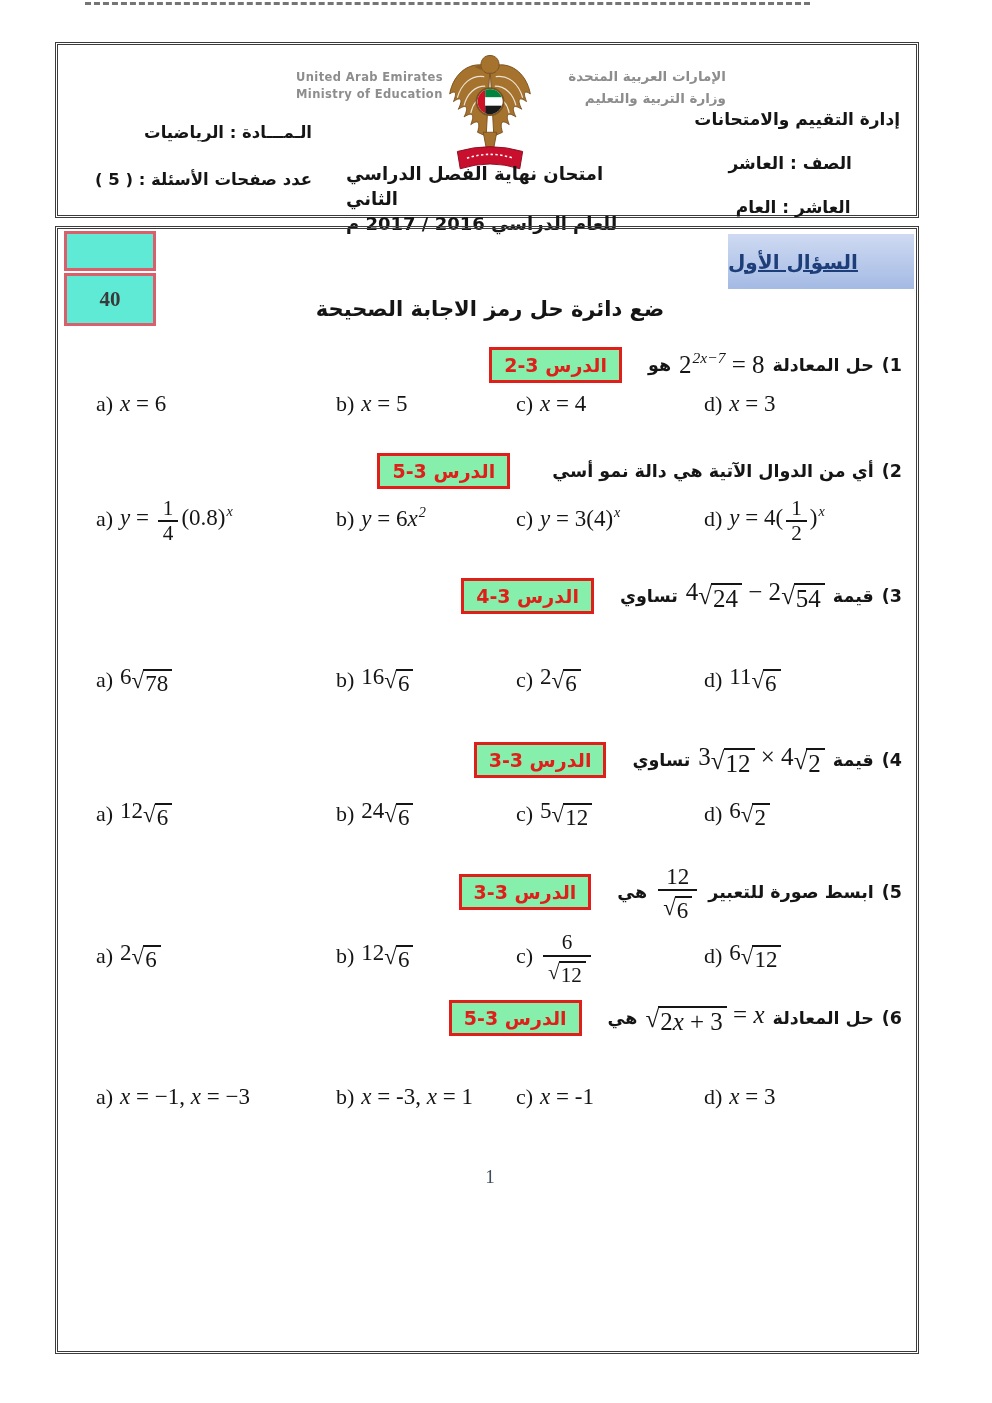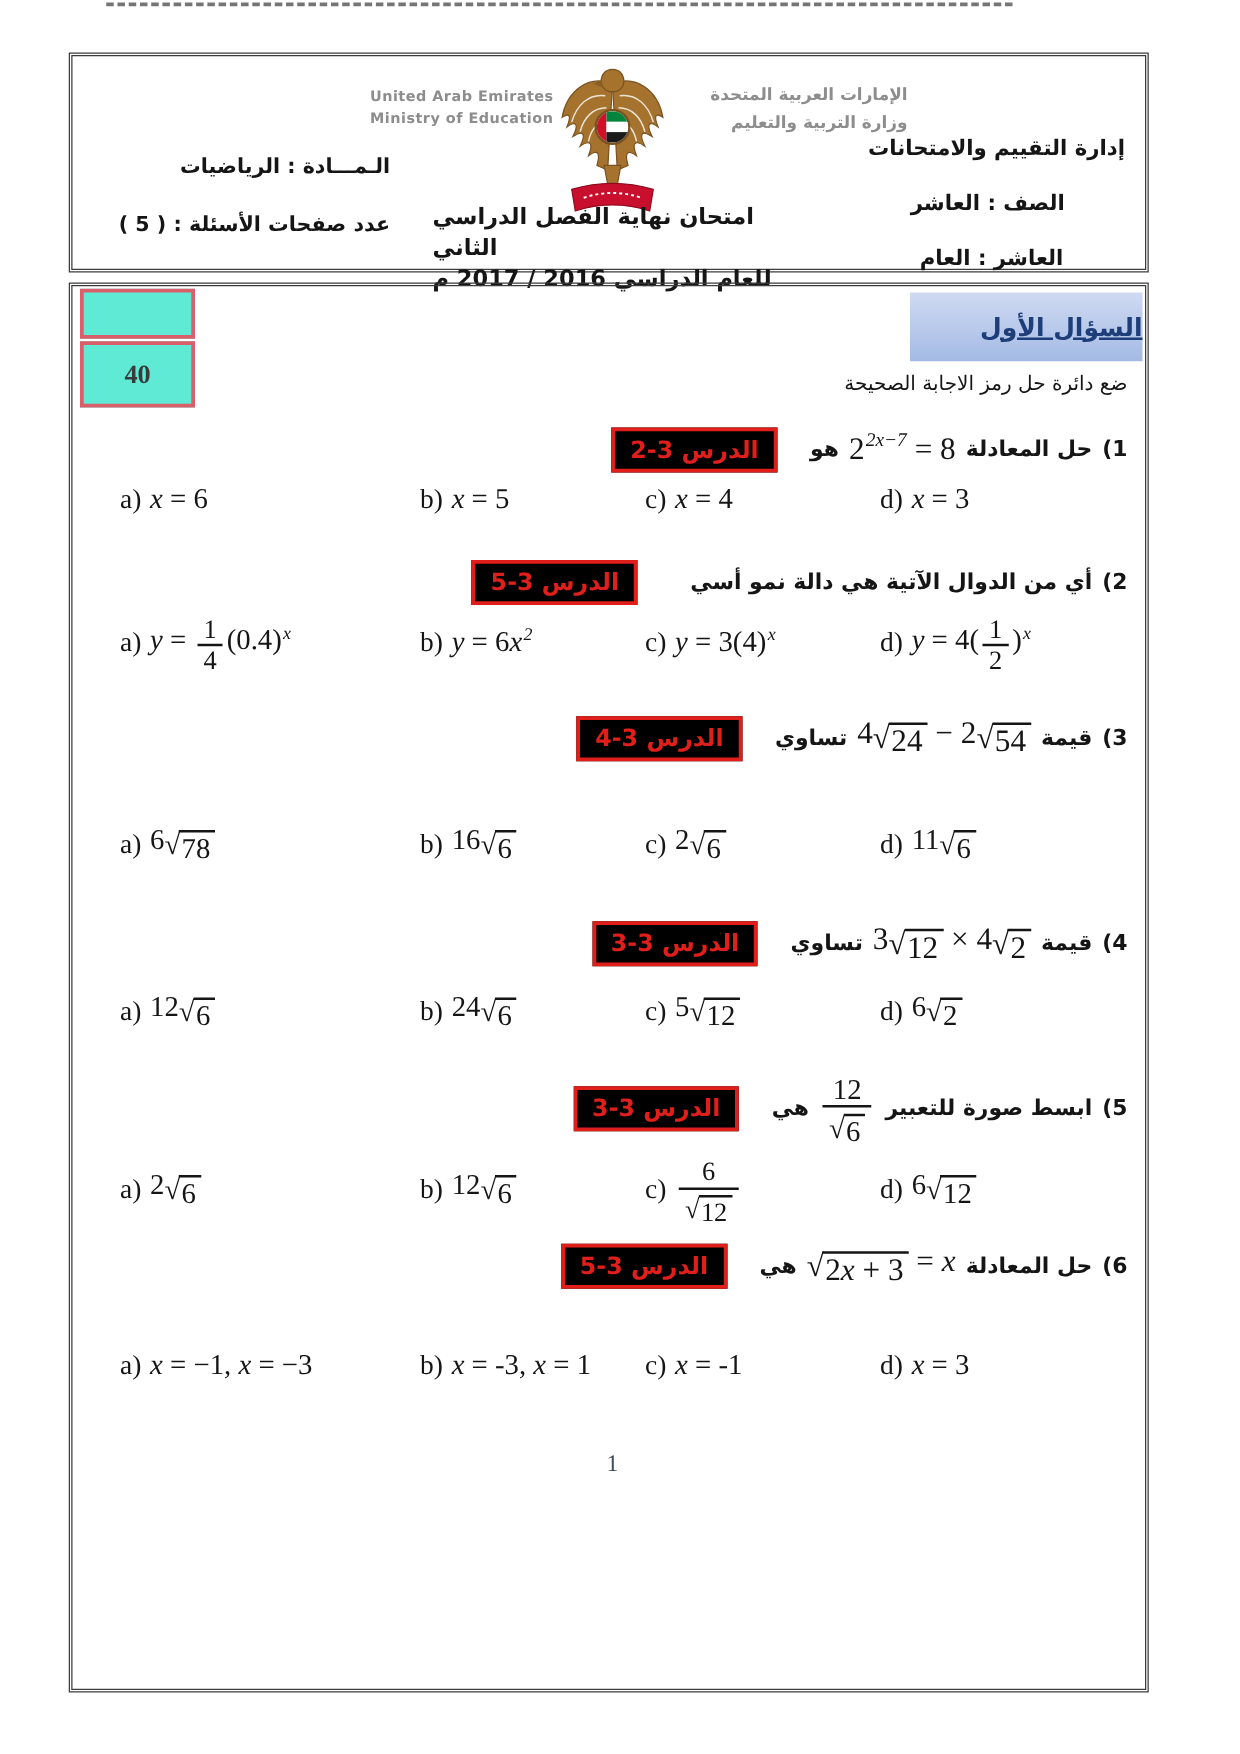--- a/index.html
+++ b/index.html
@@ -33,28 +33,28 @@
   .extitle{position:absolute;left:288px;top:116px;width:302px;direction:rtl;text-align:left;
       font-weight:bold;font-size:18px;line-height:25px;}
   
   .marks{position:absolute;left:6px;top:2px;width:92px;}
   .mbox{box-sizing:border-box;border:3px solid var(--marks_border);background:#5eead4;width:92px;}
   .mbox.empty{height:40px;}
   .mbox.total{height:53px;margin-top:2px;display:flex;align-items:center;justify-content:center;
       font-family:"Liberation Serif","DejaVu Serif",serif;font-weight:bold;font-size:21px;color:#3a3a3a;}
   .sectitle{position:absolute;right:2px;top:5px;width:186px;height:55px;
       background:linear-gradient(var(--title_bg_top),var(--title_bg_bottom));
-      display:flex;align-items:center;justify-content:flex-end;}
+      display:flex;align-items:center;justify-content:flex-start;}
   .sectitle span{font-weight:bold;font-size:20px;color:var(--title_text);text-decoration:underline;}
   .content{position:absolute;top:0;left:0;right:0;bottom:0;padding:0 14px 0 20px;box-sizing:border-box;}
-  .instr{margin-top:68px;direction:rtl;text-align:right;font-weight:normal;font-size:16px;}
+  .instr{margin-top:68px;direction:rtl;text-align:center;font-weight:bold;font-size:21px;}
   
   .qline{display:flex;direction:rtl;align-items:center;gap:26px;}
   .qtext{display:flex;direction:rtl;align-items:center;gap:8px;font-weight:bold;font-size:17.5px;}
-  .lesson{border:3px solid var(--red);color:var(--red);background:#000000;direction:rtl;
+  .lesson{border:3px solid var(--red);color:var(--red);background:#86efac;direction:rtl;
       font-weight:bold;font-size:19px;padding:4px 12px;white-space:nowrap;}
   
   .m{direction:ltr;unicode-bidi:isolate;white-space:nowrap;
      font-family:"Liberation Serif","DejaVu Serif",serif;font-weight:normal;font-size:25px;}
   .opts .m{font-size:23px;}
   .mv{font-style:italic;}
   .msup{font-size:.62em;font-style:italic;position:relative;top:-.62em;margin-left:1px;}
   .sqrt{display:inline-flex;align-items:flex-start;vertical-align:-4px;}
   .rsign{line-height:1.05;}
   .rad{border-top:2px solid currentColor;line-height:1.05;padding:1px 4px 0 2px;margin-left:-1px;}
@@ -195,21 +195,21 @@
         <span></span>
       </div>
       <div class="lesson">الدرس 3-5</div>
     </div>
     <div class="opts" style="margin-top:6px">
       <div class="opt">
           <span class="okey">a)</span>
           <span class="m"><span class="mv">y</span><span class="mt"> = </span><span class="frac">
               <span class="fn"><span class="mt">1</span></span>
               <span class="fd"><span class="mt">4</span></span>
-            </span><span class="mt">(0.4)</span><span class="msup">x</span></span>
+            </span><span class="mt">(0.8)</span><span class="msup">x</span></span>
         </div>
       <div class="opt">
           <span class="okey">b)</span>
           <span class="m"><span class="mv">y</span><span class="mt"> = 6</span><span class="mv">x</span><span class="msup">2</span></span>
         </div>
       <div class="opt">
           <span class="okey">c)</span>
           <span class="m"><span class="mv">y</span><span class="mt"> = 3(4)</span><span class="msup">x</span></span>
         </div>
       <div class="opt">

